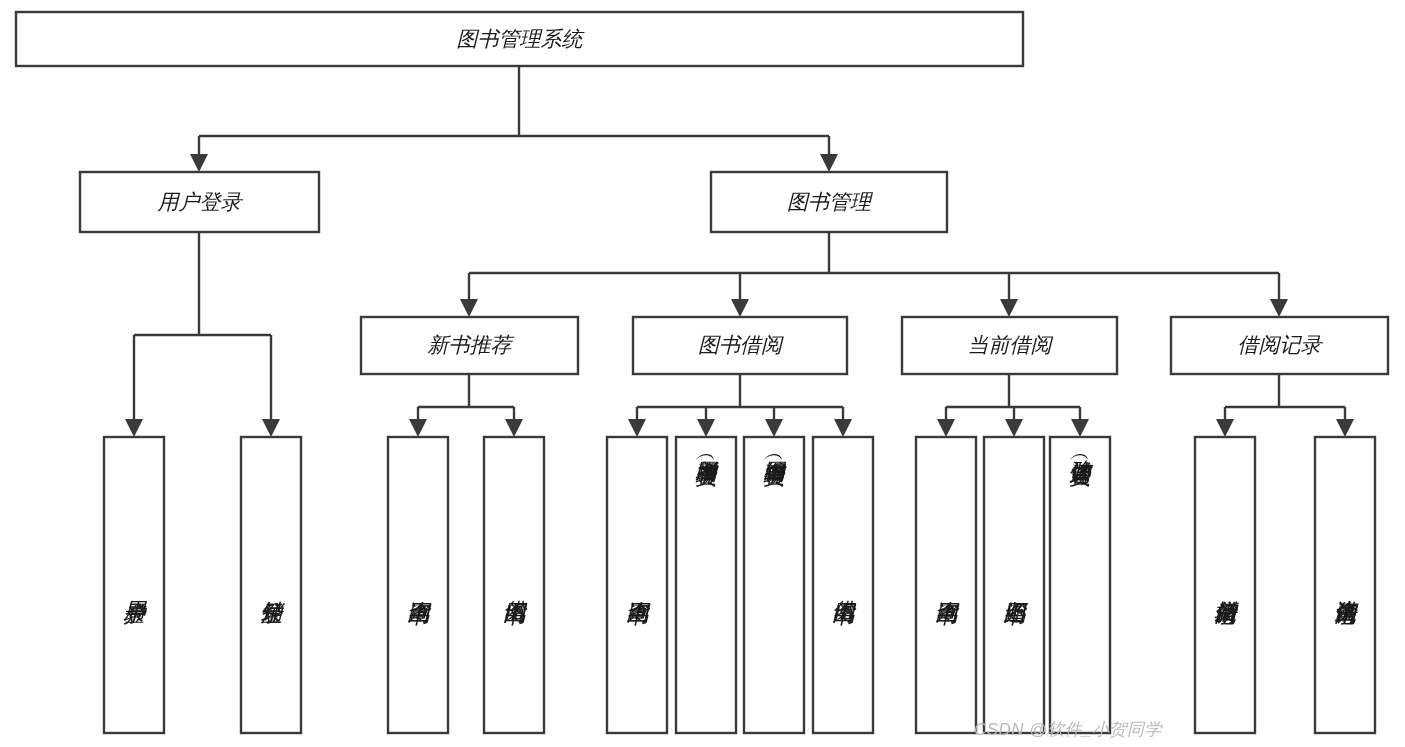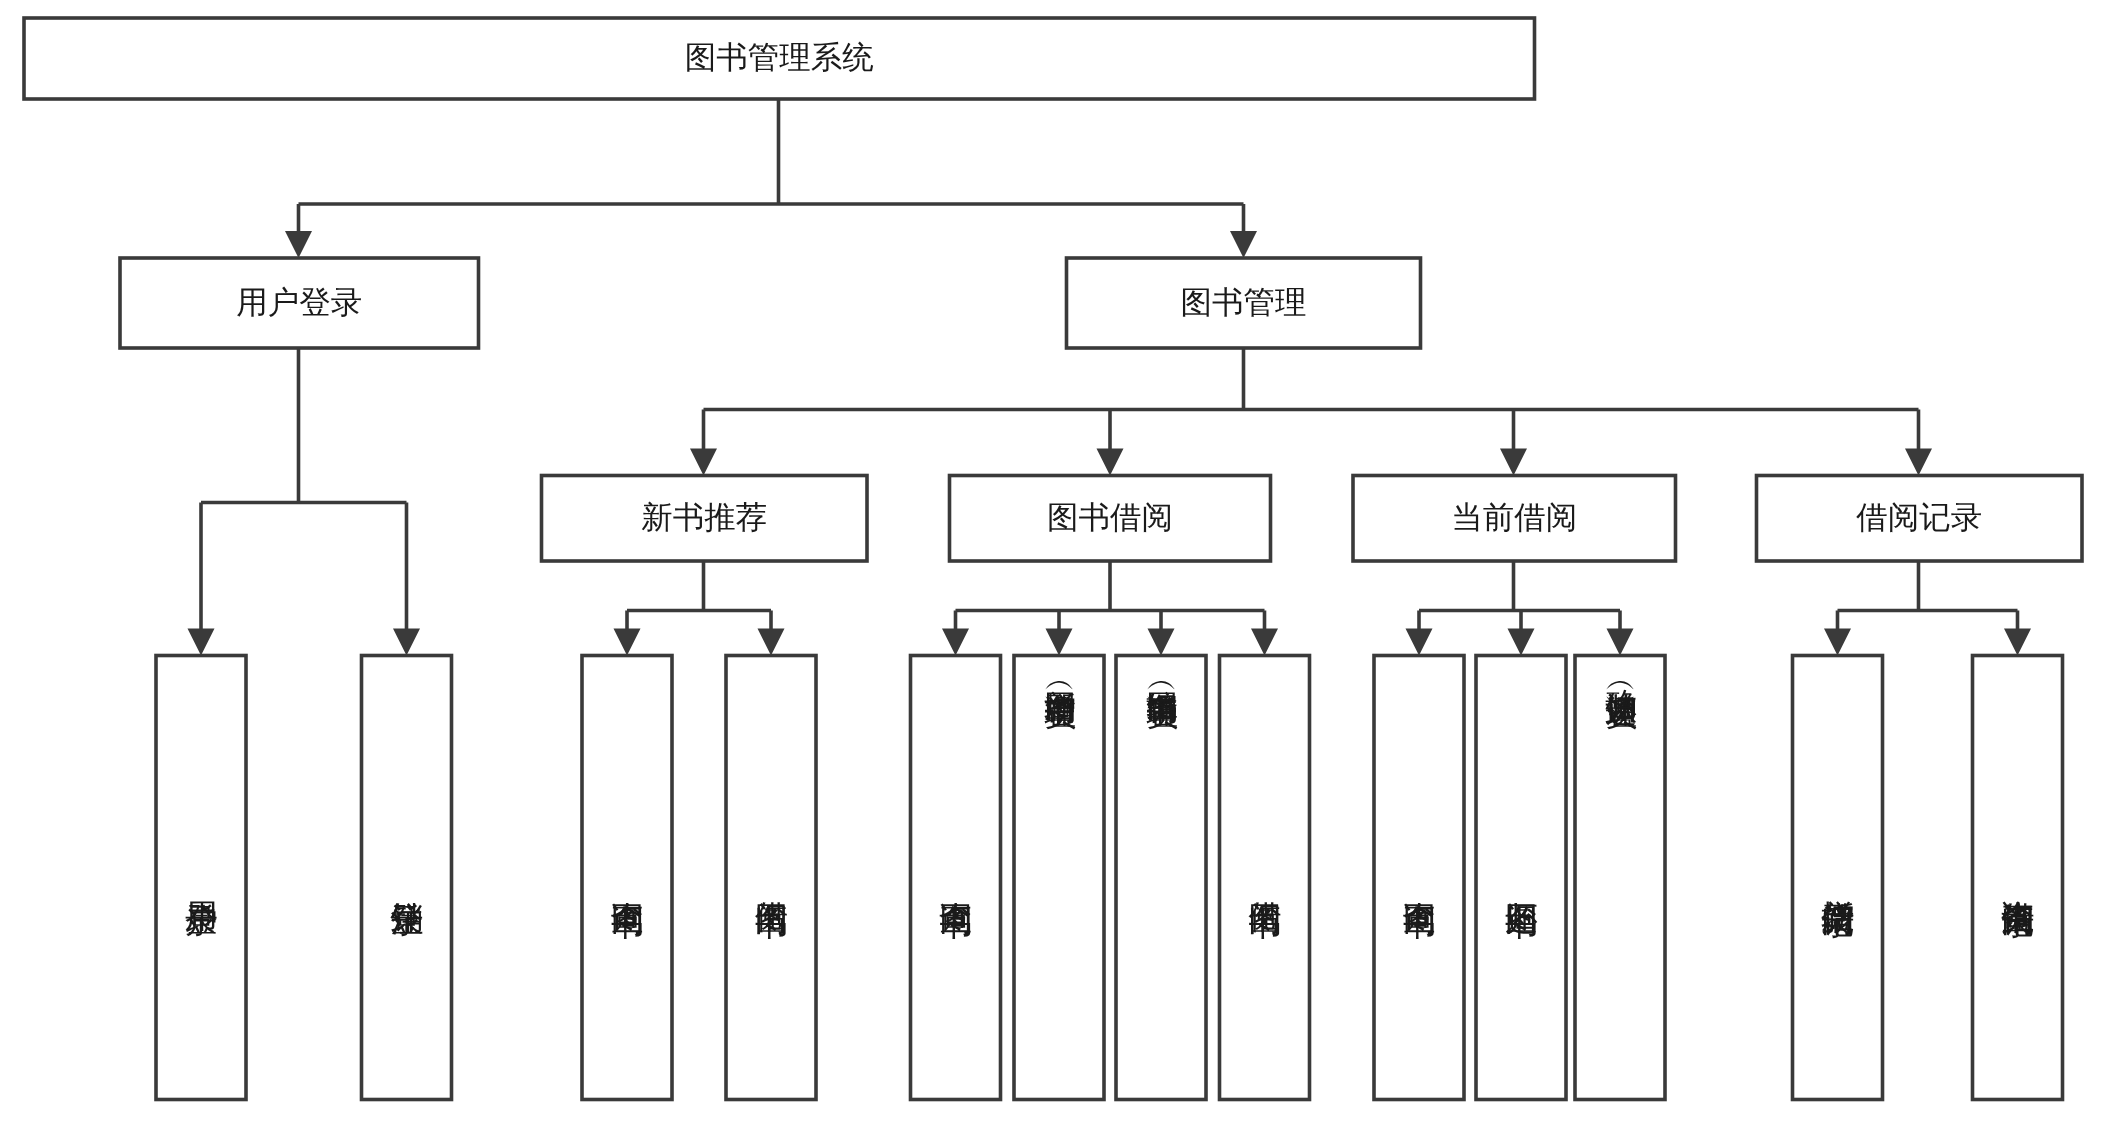--- a/index.html
+++ b/index.html
@@ -13,20 +13,21 @@
     height: 747px;
     font-family: "Liberation Sans", "DejaVu Sans", sans-serif;
     overflow: hidden;
     position: relative;
   }
   #diagram-root {
     position: relative;
     width: 1174px;
     height: 747px;
     background: #ffffff;
+    font-style: italic;
   }
   svg.diagram-canvas {
     position: absolute;
     left: 0;
     top: 0;
     width: 1405px;
     height: 747px;
     display: block;
   }
   .node-box {
@@ -221,13 +222,14 @@
       <div class="leaf-label-wrap" style="left: 1050px; top: 437px; width: 60px; height: 296px; align-items: flex-start;">
         <div class="leaf-label" style="padding-top: 6px; font-size: 21px;">确认归还（管理员）</div>
       </div>
       <div class="leaf-label-wrap" style="left: 1195px; top: 437px; width: 60px; height: 296px;">
         <div class="leaf-label">新增借阅记录</div>
       </div>
       <div class="leaf-label-wrap" style="left: 1315px; top: 437px; width: 60px; height: 296px;">
         <div class="leaf-label">查询借阅记录</div>
       </div>
     </div>
+  <div class="watermark">CSDN @软件_小贺同学</div>
 </div>
 
 </body></html>

